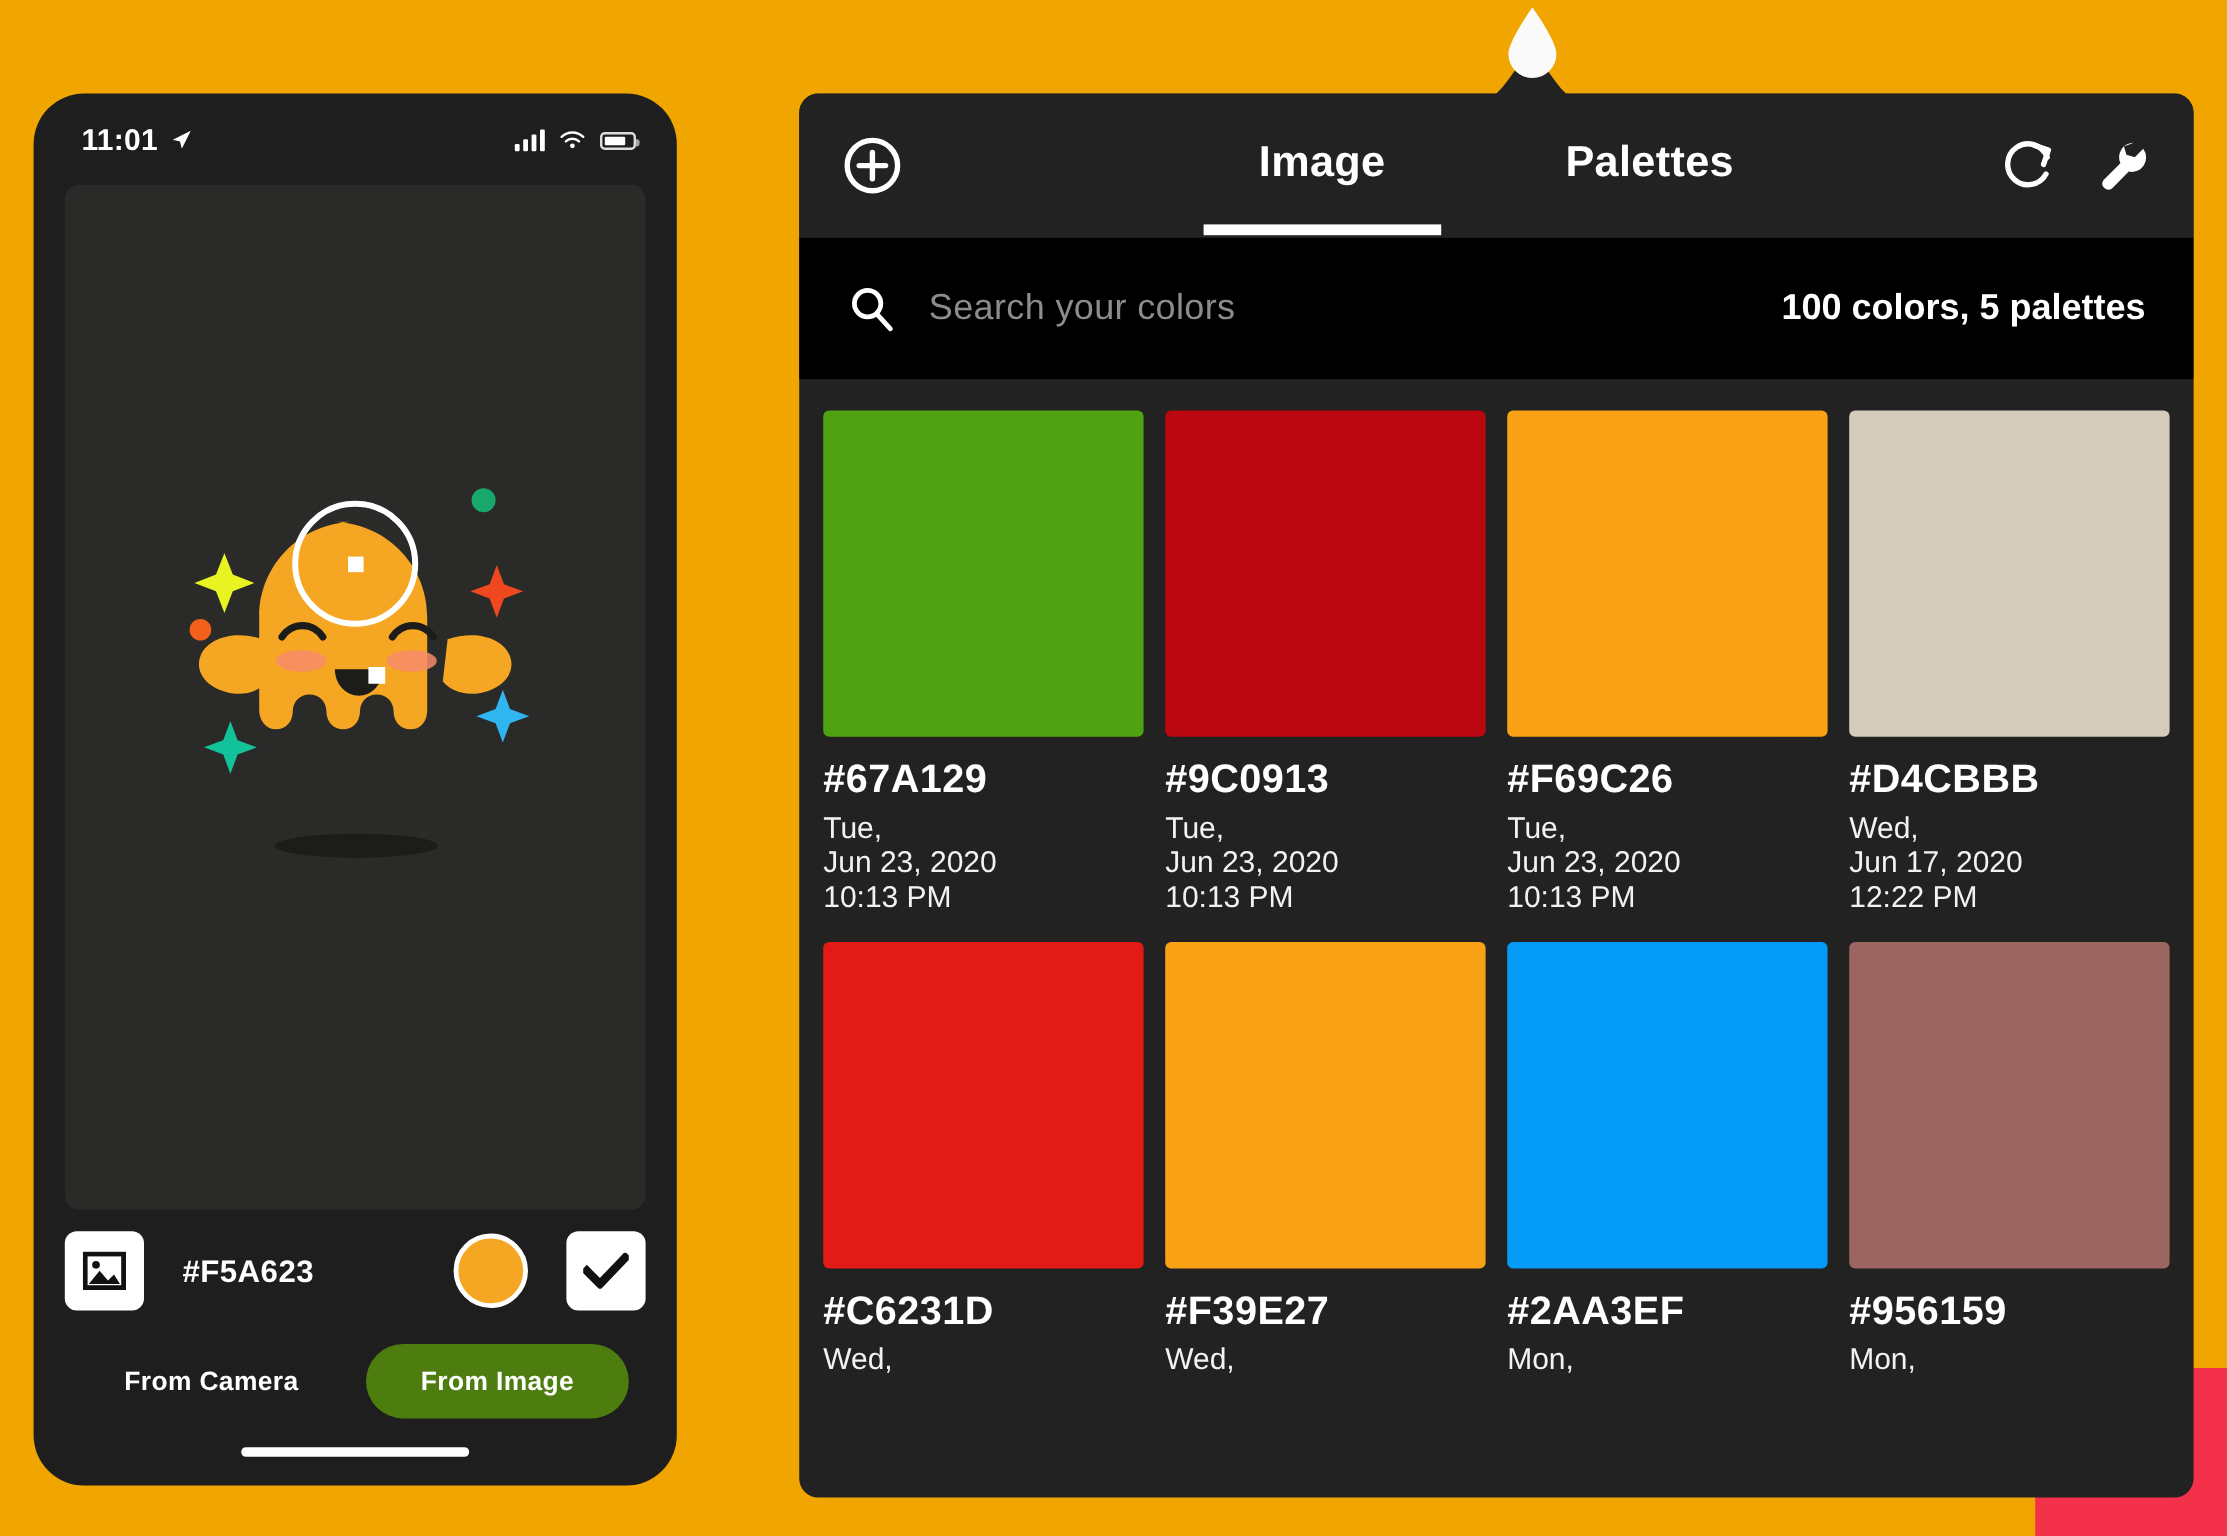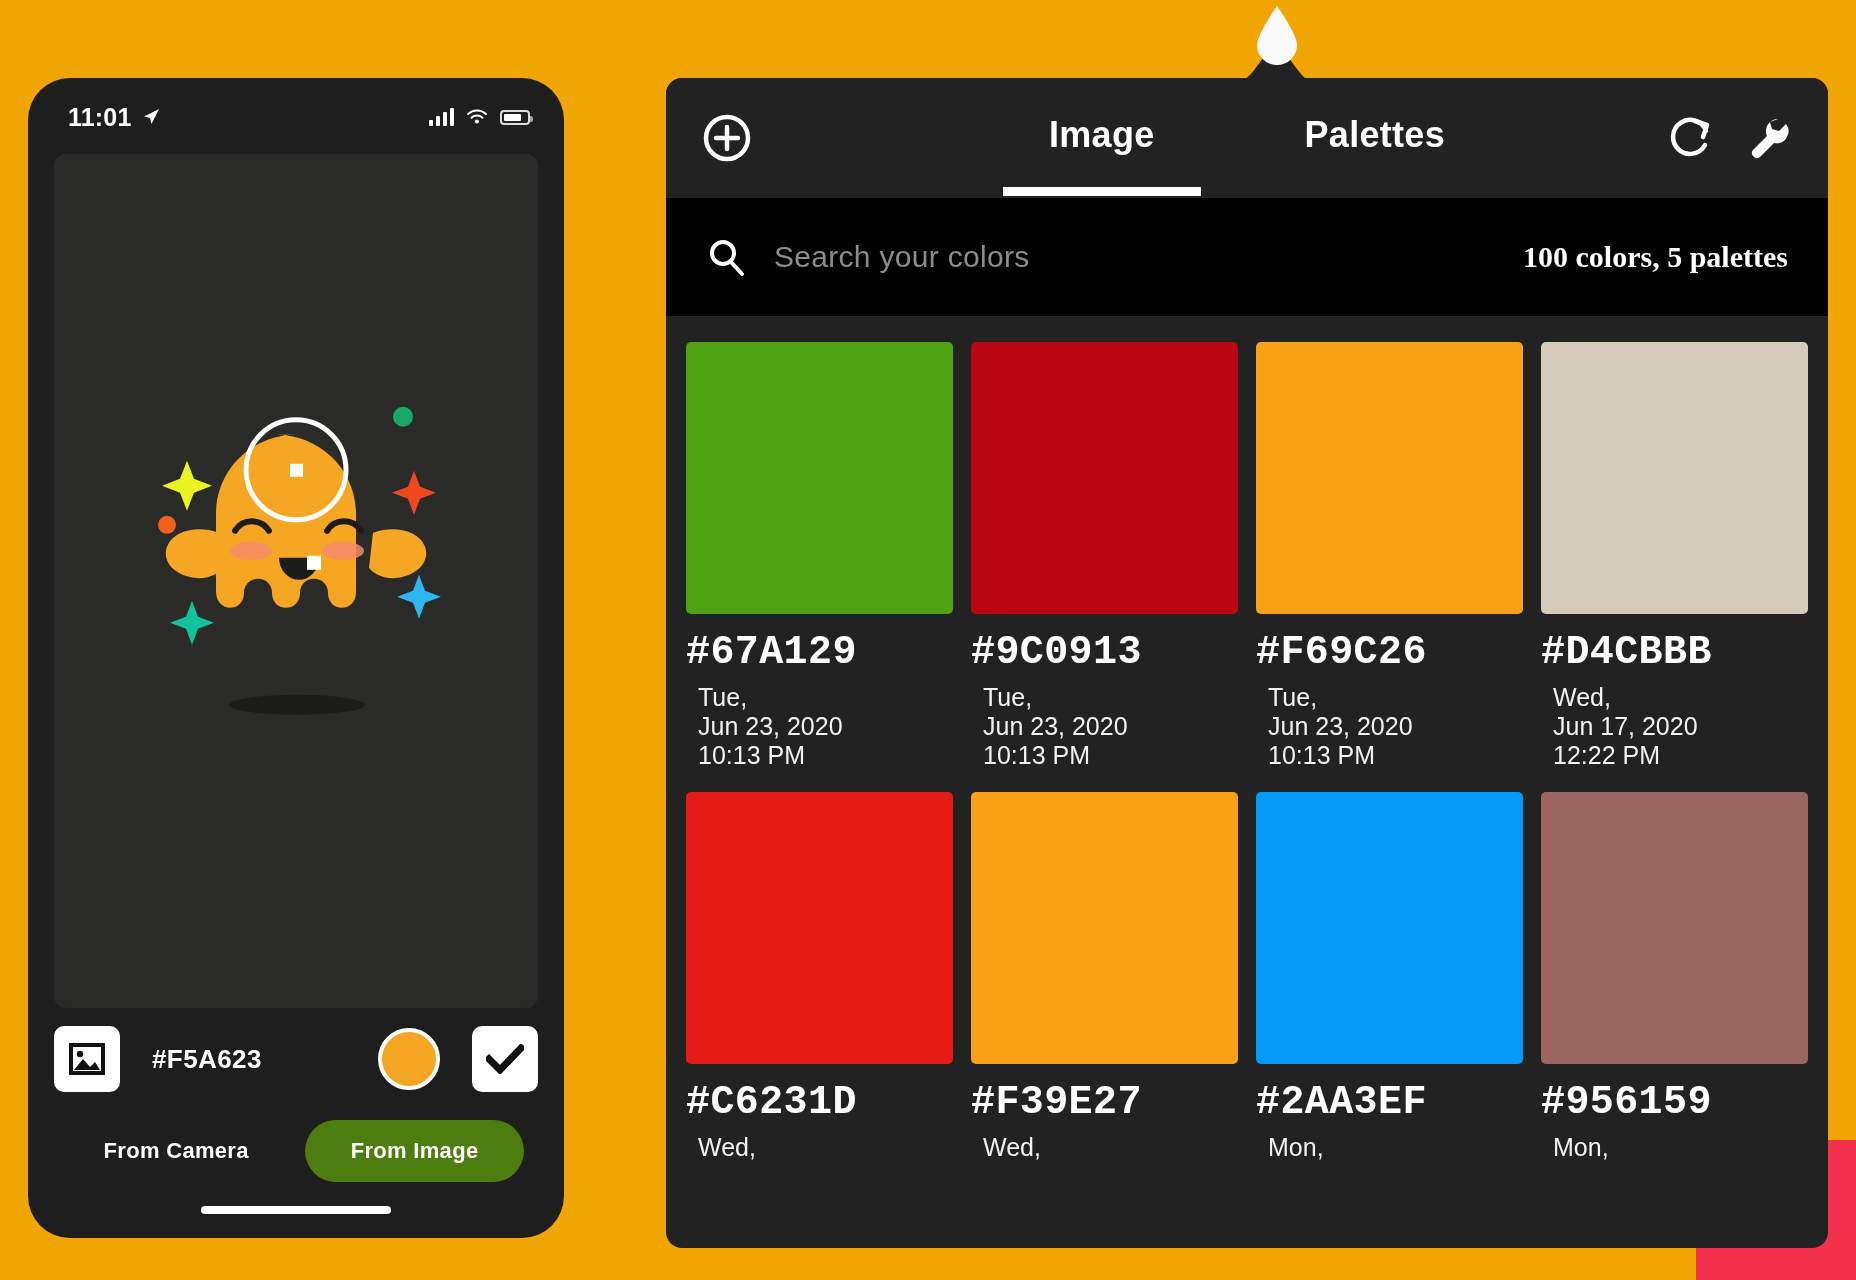--- a/index.html
+++ b/index.html
@@ -195,42 +195,40 @@
   }
 
   .searchbar {
     height: 118px;
     background: #000000;
     display: flex; align-items: center;
     padding: 0 40px;
     gap: 28px;
   }
   .search-ph { font-size: 30px; color: #8C8C8C; letter-spacing: .3px; }
-  .counts { margin-left: auto; font-size: 30px; font-weight: bold; color: #fff; font-family: Liberation Serif, serif; }
+  .counts { margin-left: auto; font-size: 30px; font-weight: bold; color: #fff; }
 
   .grid {
     padding: 26px 20px 0 20px;
     display: grid;
     grid-template-columns: repeat(4, 1fr);
     gap: 22px 18px;
   }
   .card { display: flex; flex-direction: column; }
   .swatch { width: 100%; height: 272px; border-radius: 5px; }
   .card-hex {
     margin-top: 16px;
-    font-size: 40px; font-weight: bold; color: #fff;
+    font-size: 33px; font-weight: bold; color: #fff;
     letter-spacing: .4px;
-    font-family: Liberation Mono, monospace;
   }
   .card-date {
     margin-top: 8px;
     font-size: 25px; color: #F2F2F2;
     line-height: 1.16;
     white-space: pre-line;
-    margin-left: 12px;
   }
 </style>
 </head>
 <body>
 
 <div id="stage">
 
   <div class="red-blob"></div>
 
   <div id="phone">

